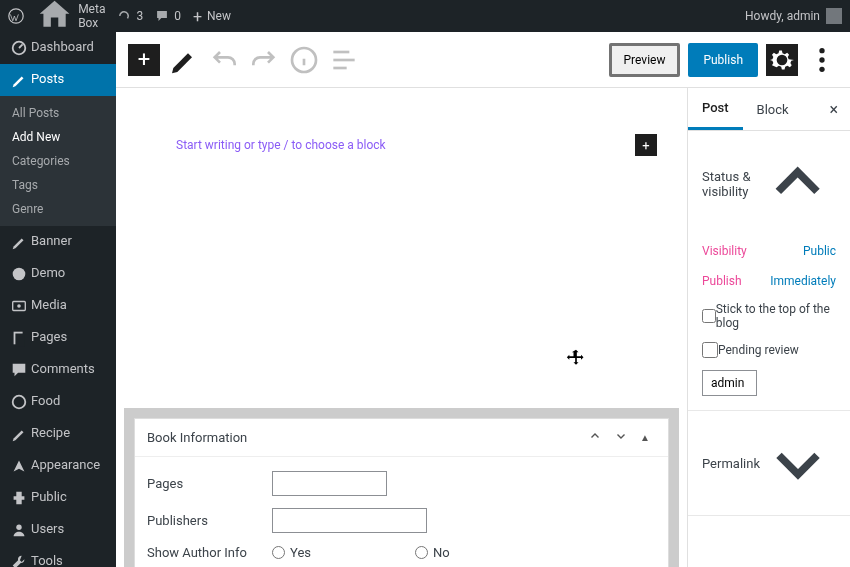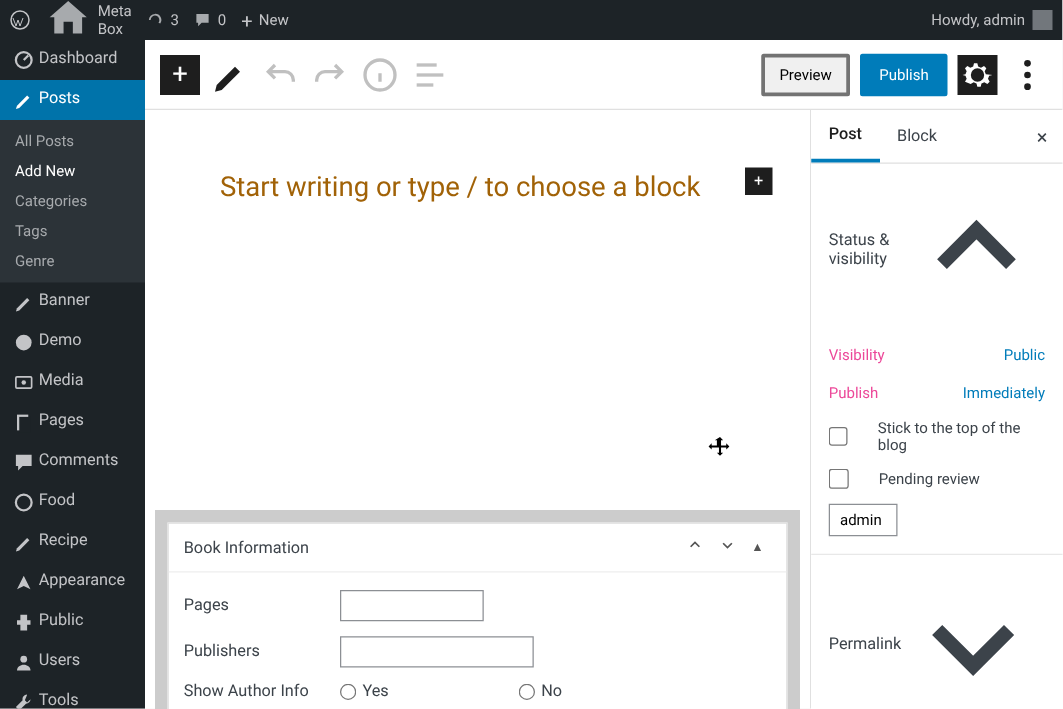--- a/index.html
+++ b/index.html
@@ -23,47 +23,47 @@
 .tb-add{width:32px;height:32px;background:#1e1e1e;color:#fff;display:flex;align-items:center;justify-content:center;cursor:pointer;font-size:22px}
 .tb-btn{width:32px;height:32px;display:flex;align-items:center;justify-content:center;cursor:pointer;color:#1e1e1e}
 .tb-btn.dim{color:#c0c0c0}
 .tb-spacer{flex:1}
 .btn{padding:7px 12px;border:3px solid #737373;background:#f0f0f0;cursor:pointer;font-size:12px;border-radius:2px}
 .btn.primary{background:#007cba;border-color:#007cba;color:#fff}
 .tb-gear{width:32px;height:32px;background:#1e1e1e;color:#fff;display:flex;align-items:center;justify-content:center;cursor:pointer}
 .editor-wrap{display:flex;flex:1;overflow:hidden}
 .editor{flex:1;display:flex;flex-direction:column;overflow:auto}
 .canvas{padding:50px 60px 40px;position:relative;min-height:320px}
-.placeholder{color:#a16207;font-size:22px}
+.placeholder{color:#8b5cf6;font-size:12px}
 .addblk{position:absolute;right:30px;top:46px;width:22px;height:22px;background:#1e1e1e;color:#fff;display:flex;align-items:center;justify-content:center;cursor:pointer}
 .handle{position:absolute;left:450px;top:260px;color:#000}
 .metawrap{background:#ccc;padding:10px 10px 0;margin:0 8px}
 .metabox{background:#fff;border:1px solid #ddd}
 .mb-head{padding:10px 12px;border-bottom:1px solid #eee;display:flex;align-items:center;font-size:13px;font-weight:400}
 .mb-head .sp{flex:1}
 .mb-head .ic{padding:0 6px;cursor:pointer;color:#555}
 .mb-body{padding:8px 12px}
 .mb-row{display:flex;align-items:center;padding:6px 0}
 .mb-row label{width:125px;font-size:13px}
 .mb-row input[type=text]{border:1px solid #8c8f94;padding:4px;width:115px;background:#fff}
 .mb-row input.wide{width:155px}
 .radio{display:flex;align-items:center;gap:5px;margin-right:18px;font-size:13px}
-.panel{width:202px;border-left:1px solid #e0e0e0;background:#fff;overflow:auto;font-size:12px}
+.panel{width:163px;border-left:1px solid #e0e0e0;background:#fff;overflow:auto;font-size:12px}
 .tabs{display:flex;border-bottom:1px solid #e0e0e0;align-items:center}
 .tab{padding:12px 14px;cursor:pointer;font-size:13px}
 .tab.active{border-bottom:3px solid #007cba;font-weight:500;color:#1e1e1e}
 .tabs .x{margin-left:auto;padding:0 12px;cursor:pointer;font-size:16px}
 .sect{border-bottom:1px solid #e8e8e8}
 .sect-h{padding:14px 14px;display:flex;align-items:center;cursor:pointer;font-size:13px}
 .sect-h .sp{flex:1}
 .sect-b{padding:0 14px 14px}
 .row{display:flex;align-items:center;padding:8px 0;font-size:12px}
 .row .l{flex:1;color:#ec4899}
 .row .v{color:#007cba;cursor:pointer}
-.chk{display:flex;align-items:center;gap:24px;padding:6px 0;font-size:12px}
+.chk{display:flex;align-items:center;gap:0;padding:6px 0;font-size:12px}
 .chk input{width:16px;height:16px}
 .author-in{border:1px solid #8c8f94;padding:5px 8px;width:55px;font-size:12px;margin-top:0}
 svg{width:100%;height:100%}
 </style>
 </head>
 <body>
 
 <div class="topbar">
   <div class="left">
     <span class="item">

